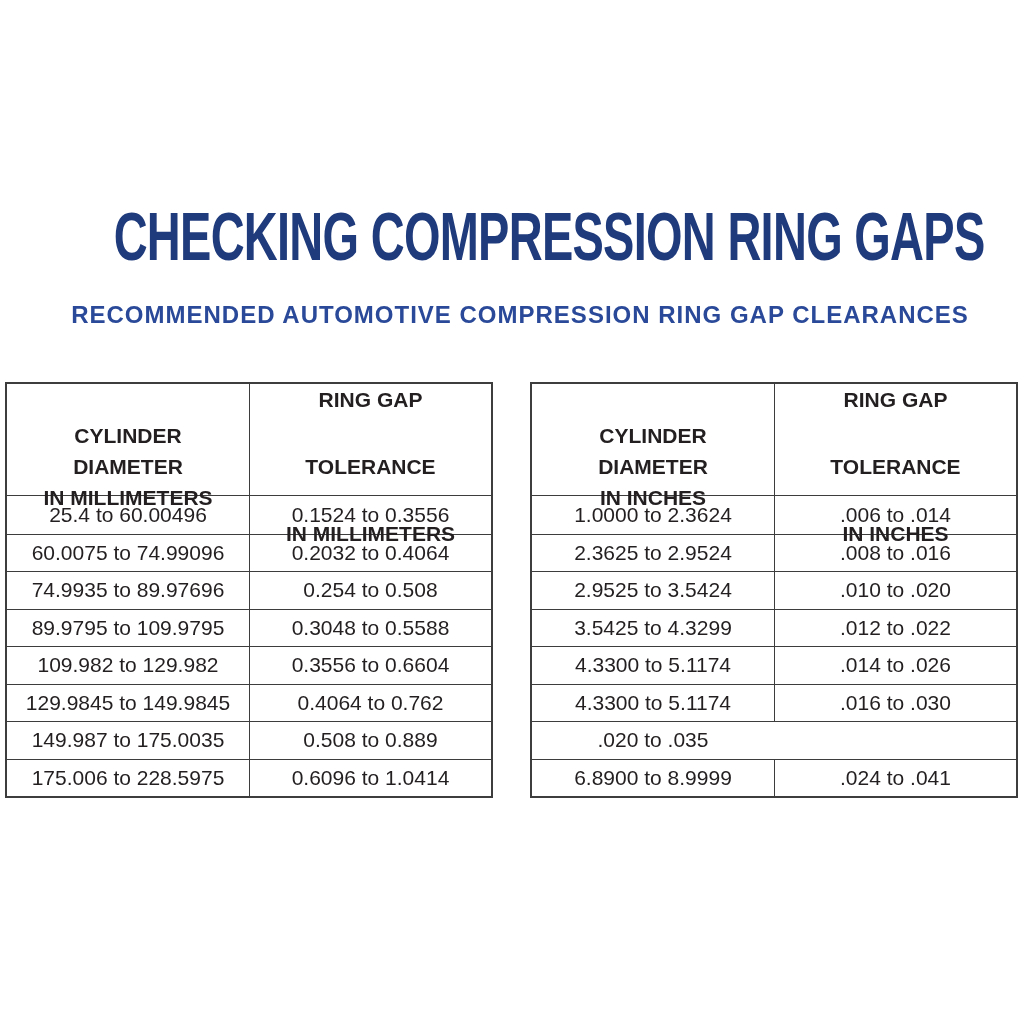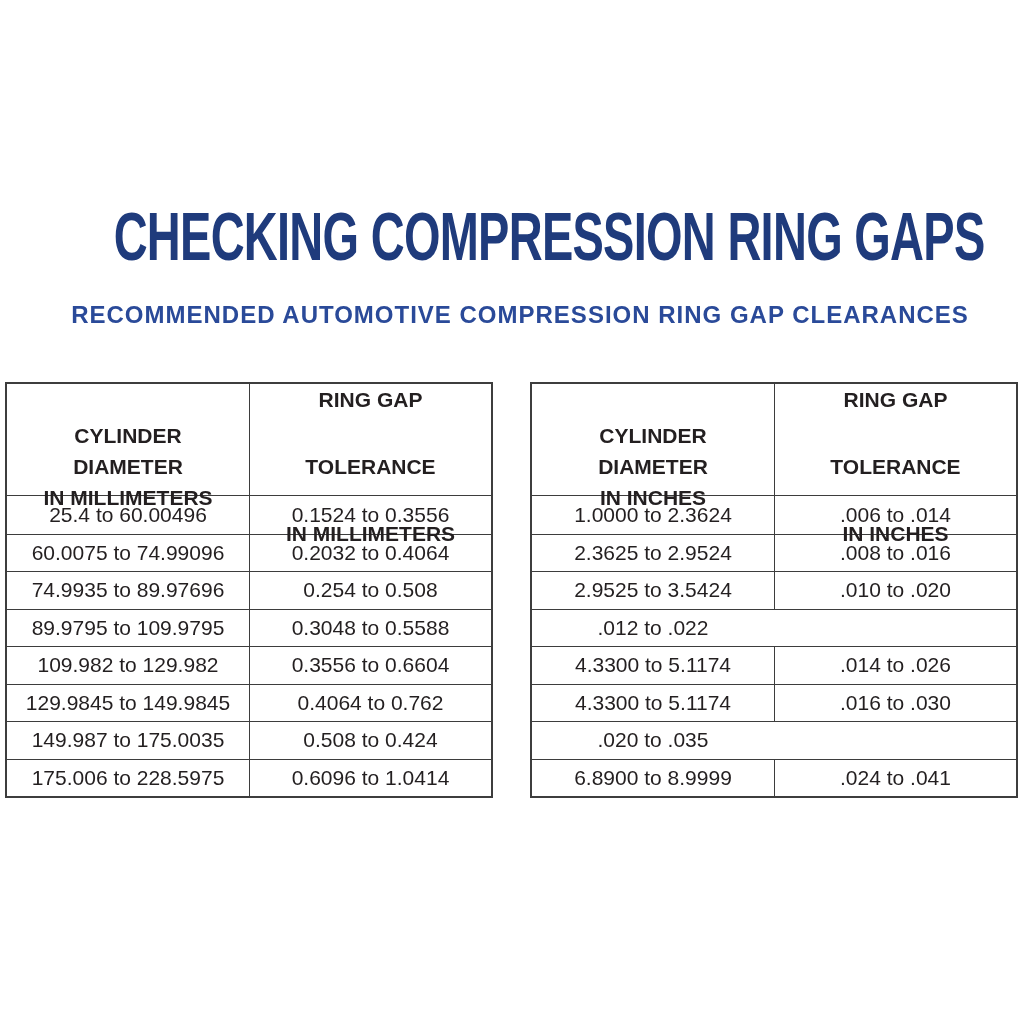--- a/index.html
+++ b/index.html
@@ -137,21 +137,21 @@
         <div class="row">
           <div class="cell">109.982 to 129.982</div>
           <div class="cell">0.3556 to 0.6604</div>
         </div>
         <div class="row">
           <div class="cell">129.9845 to 149.9845</div>
           <div class="cell">0.4064 to 0.762</div>
         </div>
         <div class="row">
           <div class="cell">149.987 to 175.0035</div>
-          <div class="cell">0.508 to 0.424</div>
+          <div class="cell">0.508 to 0.889</div>
         </div>
         <div class="row">
           <div class="cell">175.006 to 228.5975</div>
           <div class="cell">0.6096 to 1.0414</div>
         </div>
       </div>
   </div>
 
   <div class="dtable inches">
     <div class="thead">
@@ -173,20 +173,21 @@
         </div>
         <div class="row">
           <div class="cell">2.3625 to 2.9524</div>
           <div class="cell">.008 to .016</div>
         </div>
         <div class="row">
           <div class="cell">2.9525 to 3.5424</div>
           <div class="cell">.010 to .020</div>
         </div>
         <div class="row">
+          <div class="cell">3.5425 to 4.3299</div>
           <div class="cell">.012 to .022</div>
         </div>
         <div class="row">
           <div class="cell">4.3300 to 5.1174</div>
           <div class="cell">.014 to .026</div>
         </div>
         <div class="row">
           <div class="cell">4.3300 to 5.1174</div>
           <div class="cell">.016 to .030</div>
         </div>

